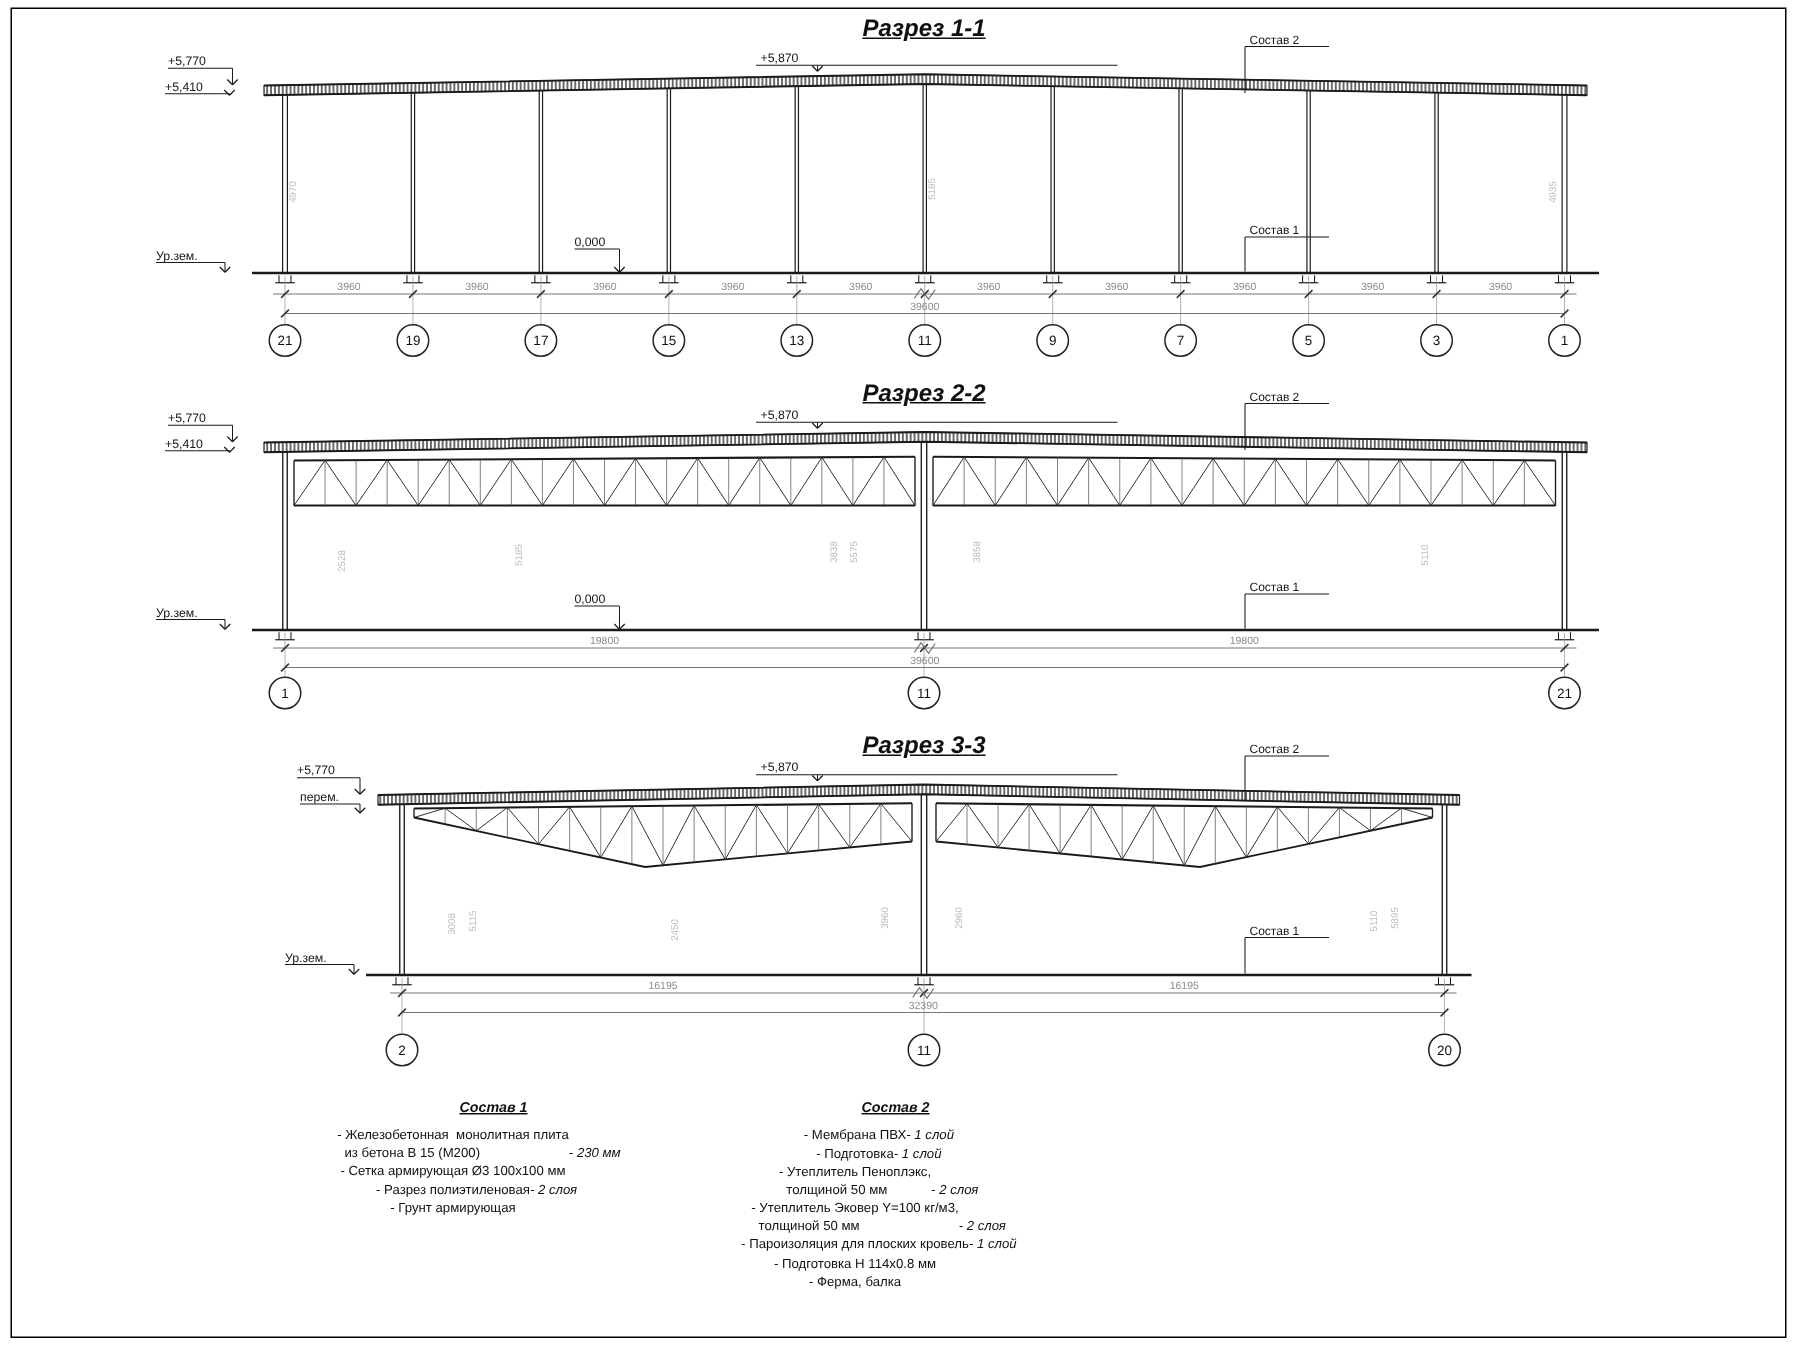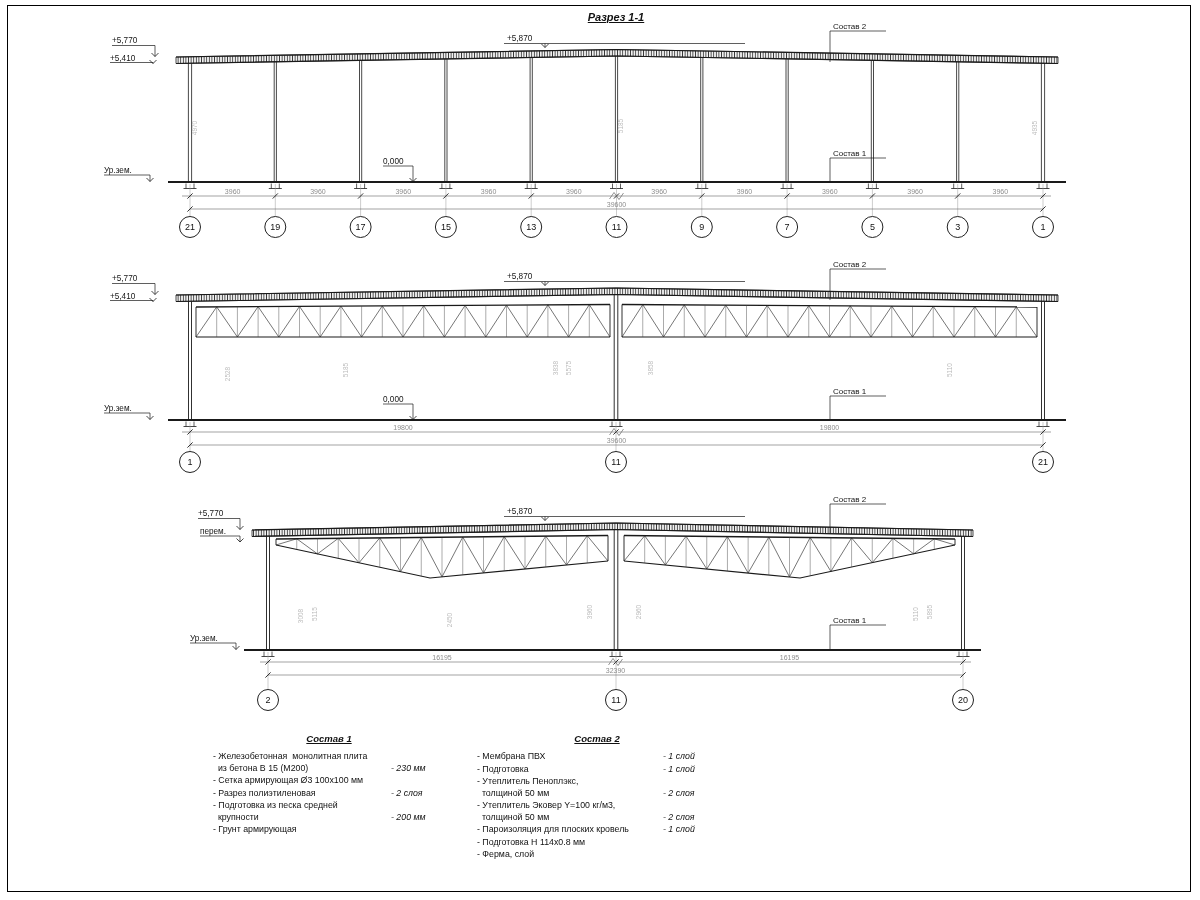--- a/index.html
+++ b/index.html
@@ -3,26 +3,26 @@
 <meta charset="utf-8">
 <style>
   html,body{margin:0;padding:0;background:#ffffff;}
   #sheet{position:relative;width:1200px;height:900px;background:#fff;overflow:hidden;
          font-family:"Liberation Sans",sans-serif;}
   #frame{position:absolute;left:7px;top:5px;width:1184px;height:887px;
          border:1.2px solid #000;box-sizing:border-box;pointer-events:none;}
   svg{position:absolute;left:0;top:0;}
   svg text{font-family:"Liberation Sans",sans-serif;}
   .sec-title{position:absolute;left:316px;width:600px;text-align:center;
-     font-size:11px;font-style:italic;font-weight:bold;color:#111;
+     font-size:16px;font-style:italic;font-weight:bold;color:#111;
      text-decoration:underline;}
   .comp{position:absolute;font-size:8.8px;color:#111;}
   .comp-title{text-align:center;font-style:italic;font-weight:bold;
      text-decoration:underline;font-size:9.5px;margin-bottom:7px;}
-  .comp-row{display:flex;justify-content:space-between;align-items:flex-end;
+  .comp-row{display:flex;justify-content:center;align-items:flex-end;
      line-height:11.5px;margin-bottom:1px;}
   .comp-text div{white-space:pre;}
   .comp-val{white-space:pre;width:54px;flex:none;font-style:italic;}
 </style>
 </head>
 <body>
 
 <div id="sheet">
   <div id="frame"></div>
 
@@ -423,20 +423,22 @@
         <line x1="830" y1="534" x2="830" y2="504" stroke="#1a1a1a" stroke-width="0.7"></line>
         <line x1="830" y1="504" x2="886" y2="504" stroke="#1a1a1a" stroke-width="0.7"></line>
         <text x="833" y="502" fill="#161616" font-size="8" text-anchor="start">Состав 2</text>
         <line x1="830" y1="649" x2="830" y2="625" stroke="#1a1a1a" stroke-width="0.7"></line>
         <line x1="830" y1="625" x2="886" y2="625" stroke="#1a1a1a" stroke-width="0.7"></line>
         <text x="833" y="623" fill="#161616" font-size="8" text-anchor="start">Состав 1</text>
       </g>
     </svg>
 
   <div class="sec-title" style="top:11px">Разрез 1-1</div>
+  <div class="sec-title" style="top:254px">Разрез 2-2</div>
+  <div class="sec-title" style="top:489px">Разрез 3-3</div>
 
   <div class="comp" style="left:213px;top:733px;width:232px">
     <div class="comp-title">Состав 1</div>
     <div class="comp-body" id="comp-body-0">
         <div class="comp-row">
           <div class="comp-text">
             <div>- Железобетонная  монолитная плита</div>
             <div>  из бетона В 15 (М200)</div>
           </div>
           <div class="comp-val">- 230 мм</div>
@@ -445,27 +447,20 @@
           <div class="comp-text">
             <div>- Сетка армирующая Ø3 100х100 мм</div>
           </div>
           <div class="comp-val"></div>
         </div>
         <div class="comp-row">
           <div class="comp-text">
             <div>- Разрез полиэтиленовая</div>
           </div>
           <div class="comp-val">- 2 слоя</div>
-        </div>
-        <div class="comp-row">
-          <div class="comp-text">
-            <div>- Подготовка из песка средней</div>
-            <div>  крупности</div>
-          </div>
-          <div class="comp-val">- 200 мм</div>
         </div>
         <div class="comp-row">
           <div class="comp-text">
             <div>- Грунт армирующая</div>
           </div>
           <div class="comp-val"></div>
         </div>
       </div>
   </div>
   <div class="comp" style="left:477px;top:733px;width:240px">
@@ -504,19 +499,19 @@
           <div class="comp-val">- 1 слой</div>
         </div>
         <div class="comp-row">
           <div class="comp-text">
             <div>- Подготовка Н 114х0.8 мм</div>
           </div>
           <div class="comp-val"></div>
         </div>
         <div class="comp-row">
           <div class="comp-text">
-            <div>- Ферма, слой</div>
+            <div>- Ферма, балка</div>
           </div>
           <div class="comp-val"></div>
         </div>
       </div>
   </div>
 </div>
 
 </body></html>

